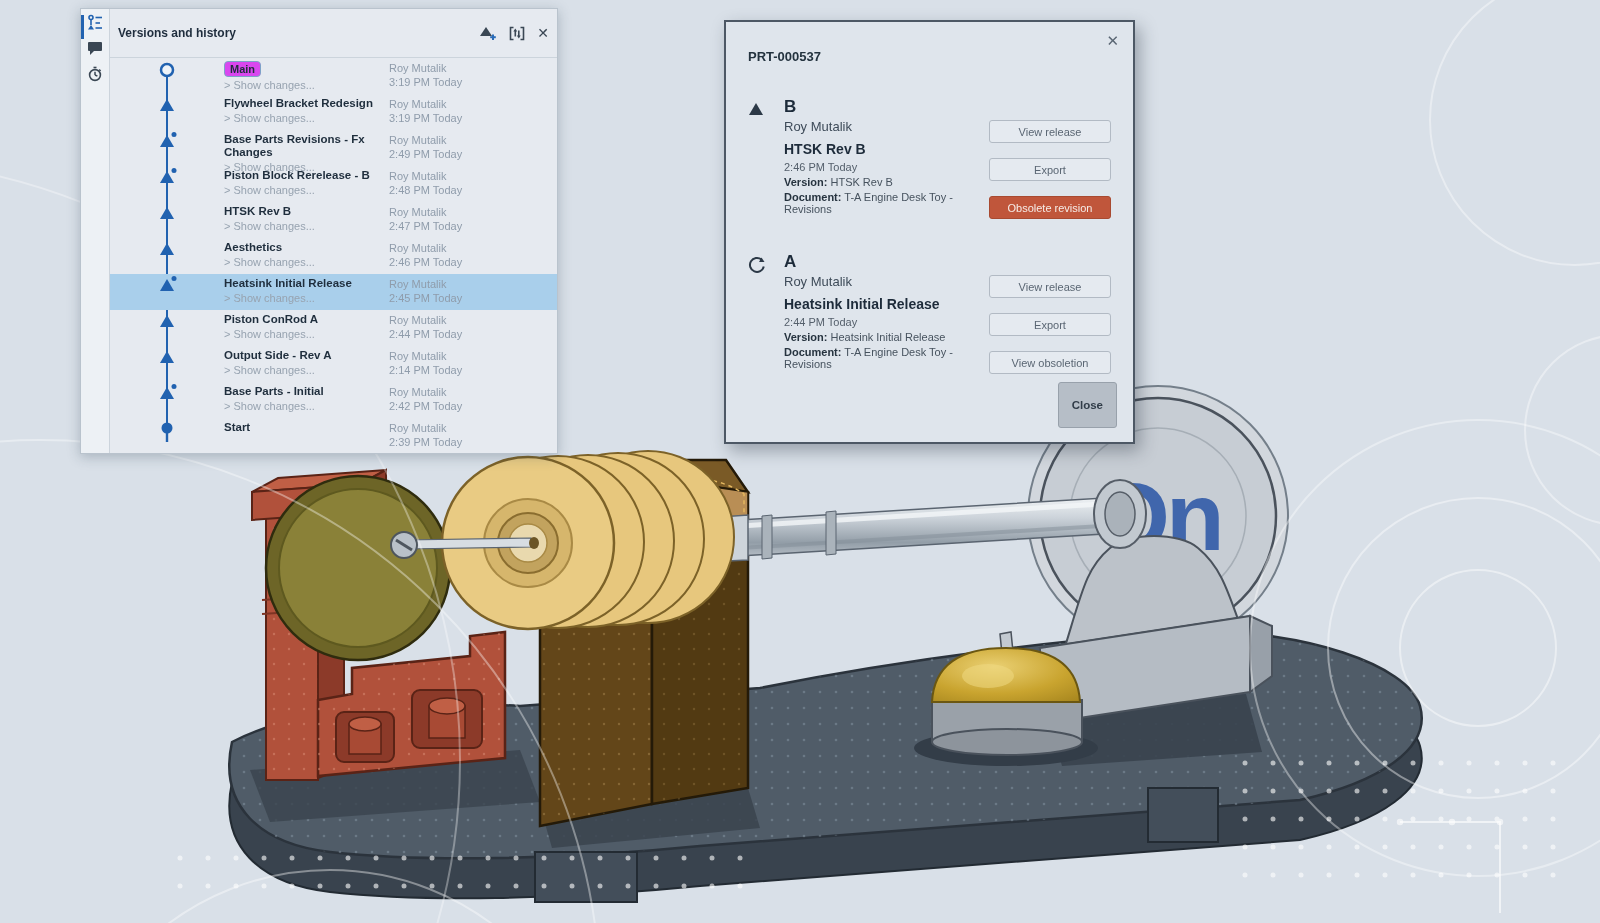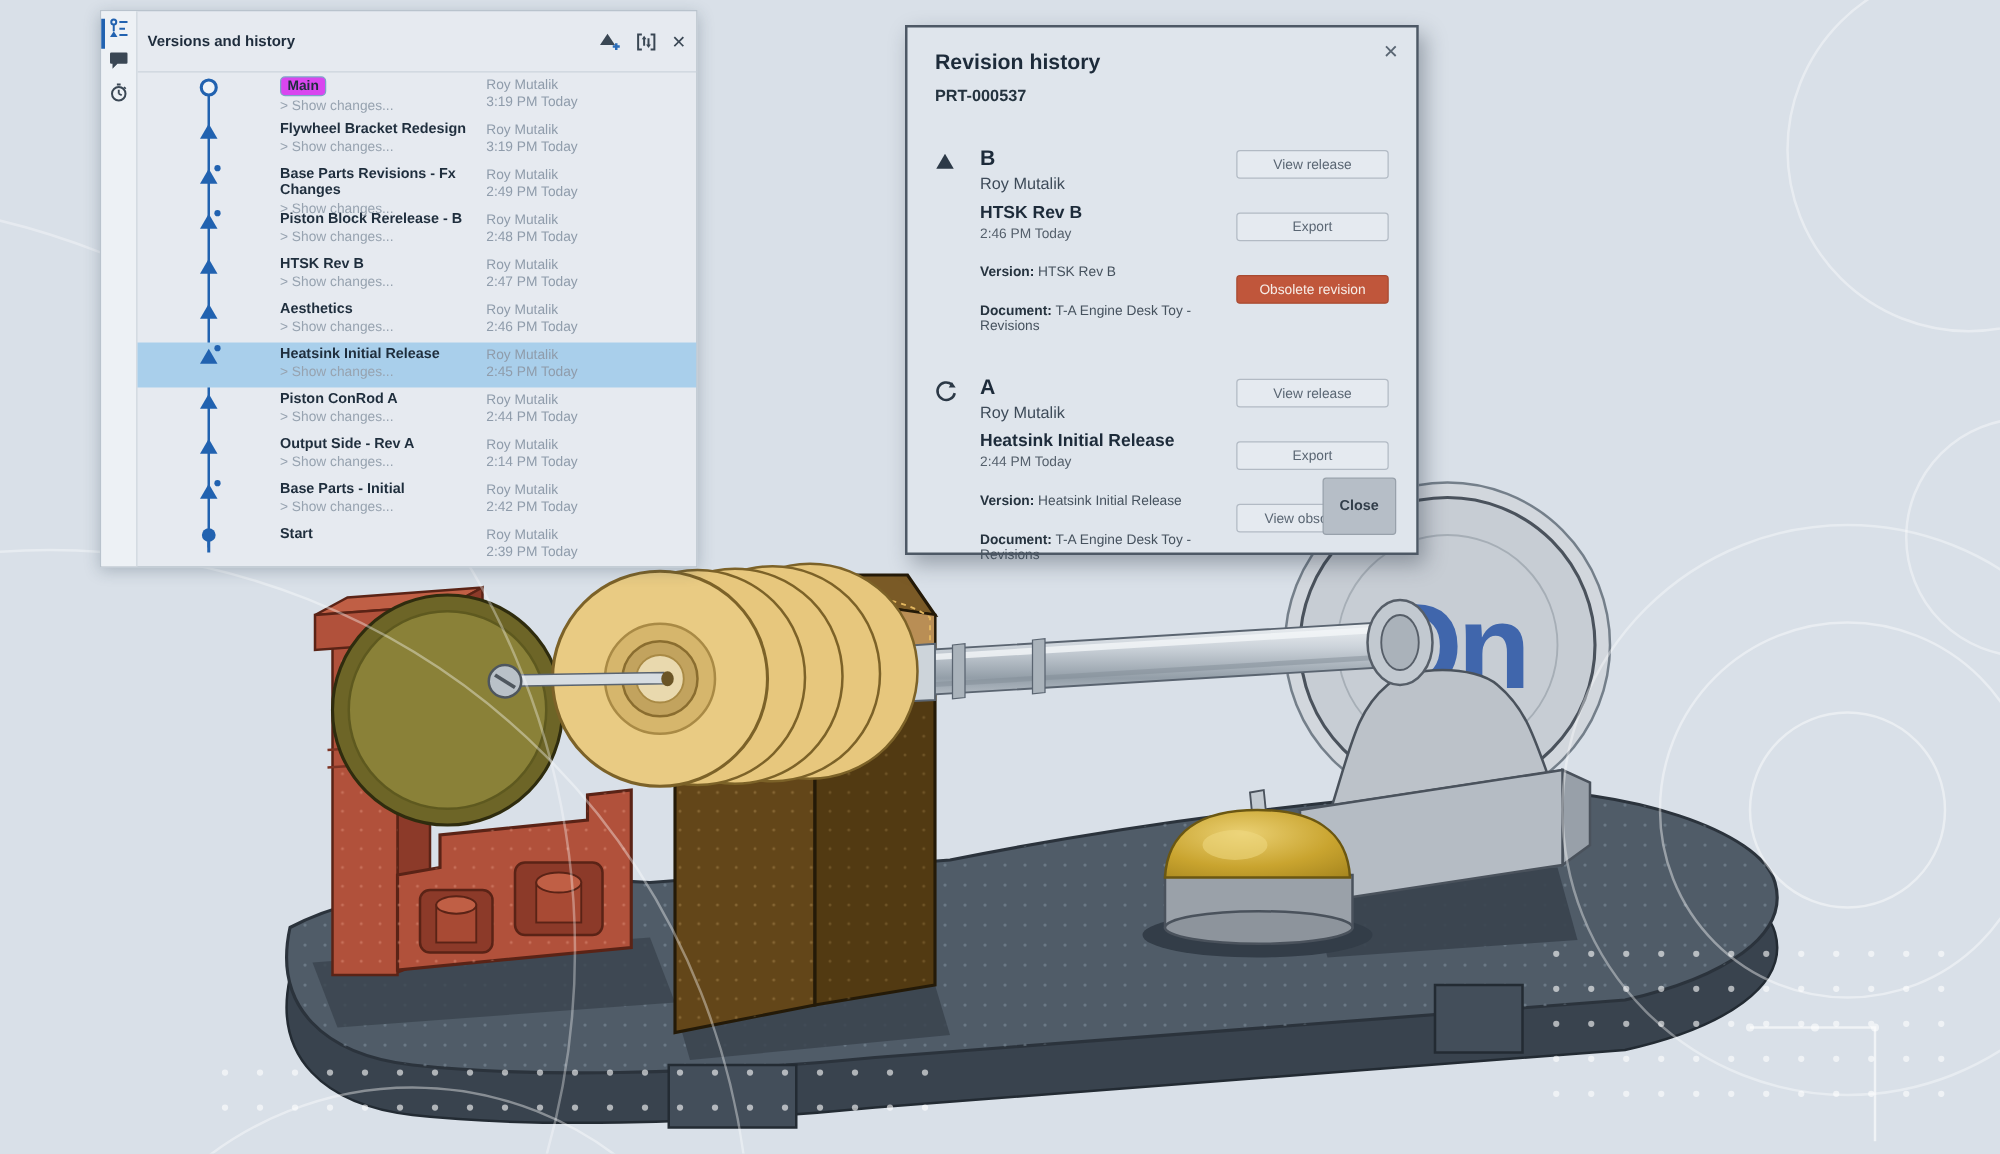--- a/index.html
+++ b/index.html
@@ -42,23 +42,23 @@
     box-sizing:border-box;padding:18px 22px;color:#1d2b3a;}
   .rtitle{font-size:17px;font-weight:bold;}
   .rclose{position:absolute;right:14px;top:10px;font-size:15px;color:#5a6673;cursor:pointer;}
   .rpart{font-size:13px;font-weight:bold;margin-top:9px;color:#24333f;}
   .rev{display:grid;grid-template-columns:36px 1fr 122px;margin-top:34px;}
   .rev .ricon{padding-top:3px;}
   .rletter{font-size:17px;font-weight:bold;line-height:18px;}
   .rauthor{font-size:13px;color:#3e4b59;margin-top:3px;}
   .rvname{font-size:14px;font-weight:bold;margin-top:7px;}
   .rtime{font-size:11px;color:#55606c;margin-top:4px;}
-  .rmeta{font-size:11px;color:#46525e;margin-top:19px;}
+  .rmeta{font-size:11px;color:#46525e;margin-top:3px;}
   .rmeta b{color:#26333f;}
-  .rbtns{display:flex;flex-direction:column;gap:27px;padding-top:2px;}
+  .rbtns{display:flex;flex-direction:column;gap:15px;padding-top:2px;margin-top:20px;}
   .btn{height:23px;border:1px solid #b2bac4;border-radius:3px;background:rgba(240,244,248,.35);
     font-size:11px;color:#5a6673;display:flex;align-items:center;justify-content:center;cursor:pointer;
     font-family:"Liberation Sans",sans-serif;}
   .btn.danger{background:var(--danger,#c0563b);border-color:#a84a31;color:#f6ece7;}
   .closebtn{position:absolute;right:16px;bottom:14px;background:#b6bec7;border:1px solid #98a1ab;border-radius:3px;
     padding:16px 13px;font-size:11.5px;font-weight:bold;color:#313d49;cursor:pointer;}
 </style>
 </head>
 <body>
 
@@ -546,21 +546,20 @@
      <div class="mcell">
               <div>Roy Mutalik</div>
               <div>2:39 PM Today</div>
             </div>
           </div>
         </div>
   </div>
 </div>
 
 <div class="rdialog">
-  <div class="rtitle">Revision history</div>
   <div class="rclose">✕</div>
   <div class="rpart">PRT-000537</div>
   <div id="revlist">
         <div class="rev">
           <div class="ricon"><svg width="16" height="16" viewBox="0 0 16 16">
               <polygon points="8,2 15,14 1,14" fill="#2c3947"></polygon>
             </svg></div>
      <div>
        <div class="rletter">B</div>
        <div class="rauthor">Roy Mutalik</div>

